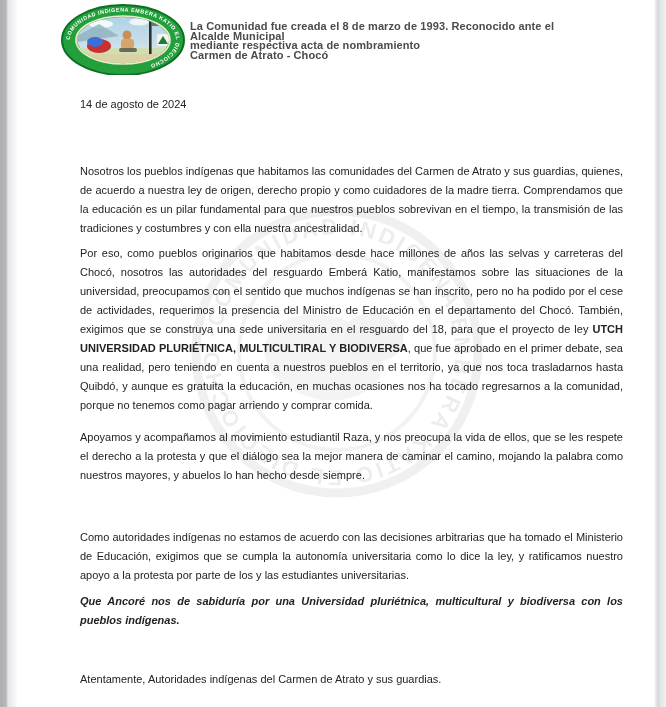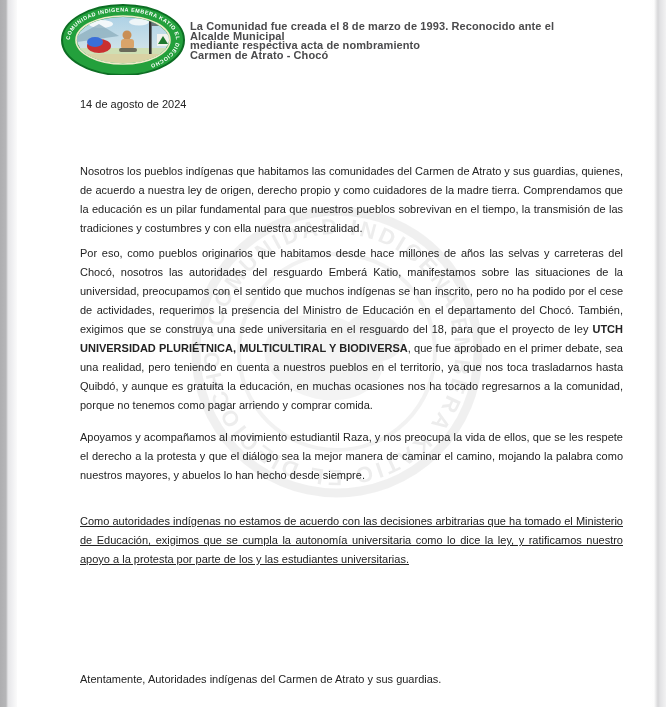--- a/index.html
+++ b/index.html
@@ -38,21 +38,21 @@
 
   .letter-text {
     position: absolute; left: 80px; width: 543px;
     font-size: 11px; line-height: 19px; color: #232323;
     text-align: justify;
   }
   .date-line   { top: 95px;  text-align: left; }
   .para-1      { top: 162px; }
   .para-2      { top: 244px; }
   .para-3      { top: 428px; }
-  .para-4      { top: 512px; text-decoration: underline; }
+  .para-4      { top: 528px; }
   .para-bold   { top: 592px; font-weight: bold; font-style: italic; }
   .closing     { top: 662px; text-align: left; margin-top: 8px; }
   .para-2 strong { font-weight: bold; }
 </style>
 </head>
 <body>
 
 <div class="page">
 
   <div class="edge-left"></div>
@@ -118,16 +118,17 @@
   <div class="letter-text date-line">14 de agosto de 2024</div>
 
   <div class="letter-text para-1">Nosotros los pueblos indígenas que habitamos las comunidades del Carmen de Atrato y sus guardias, quienes, de acuerdo a nuestra ley de origen, derecho propio y como cuidadores de la madre tierra. Comprendamos que la educación es un pilar fundamental para que nuestros pueblos sobrevivan en el tiempo, la transmisión de las tradiciones y costumbres y con ella nuestra ancestralidad.</div>
 
   <div class="letter-text para-2"><span>Por eso, como pueblos originarios que habitamos desde hace millones de años las selvas y carreteras del Chocó, nosotros las autoridades del resguardo Emberá Katio, manifestamos sobre las situaciones de la universidad, preocupamos con el sentido que muchos indígenas se han inscrito, pero no ha podido por el cese de actividades, requerimos la presencia del Ministro de Educación en el departamento del Chocó. También, exigimos que se construya una sede universitaria en el resguardo del 18, para que el proyecto de ley </span><strong>UTCH UNIVERSIDAD PLURIÉTNICA, MULTICULTIRAL Y BIODIVERSA</strong><span>, que fue aprobado en el primer debate, sea una realidad, pero teniendo en cuenta a nuestros pueblos en el territorio, ya que nos toca trasladarnos hasta Quibdó, y aunque es gratuita la educación, en muchas ocasiones nos ha tocado regresarnos a la comunidad, porque no tenemos como pagar arriendo y comprar comida.</span></div>
 
   <div class="letter-text para-3">Apoyamos y acompañamos al movimiento estudiantil Raza, y nos preocupa la vida de ellos, que se les respete el derecho a la protesta y que el diálogo sea la mejor manera de caminar el camino, mojando la palabra como nuestros mayores, y abuelos lo han hecho desde siempre.</div>
 
   <div class="letter-text para-4">Como autoridades indígenas no estamos de acuerdo con las decisiones arbitrarias que ha tomado el Ministerio de Educación, exigimos que se cumpla la autonomía universitaria como lo dice la ley, y ratificamos nuestro apoyo a la protesta por parte de los y las estudiantes universitarias.</div>
 
+  <div class="letter-text para-bold">Que Ancoré nos de sabiduría por una Universidad pluriétnica, multicultural y biodiversa con los pueblos indígenas.</div>
 
   <div class="letter-text closing">Atentamente, Autoridades indígenas del Carmen de Atrato y sus guardias.</div>
 
 </div>
 
 </body></html>

